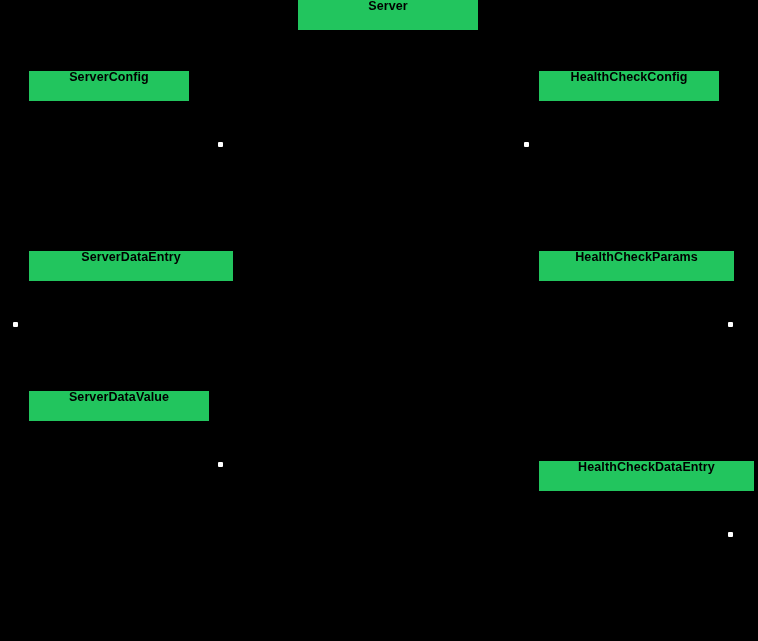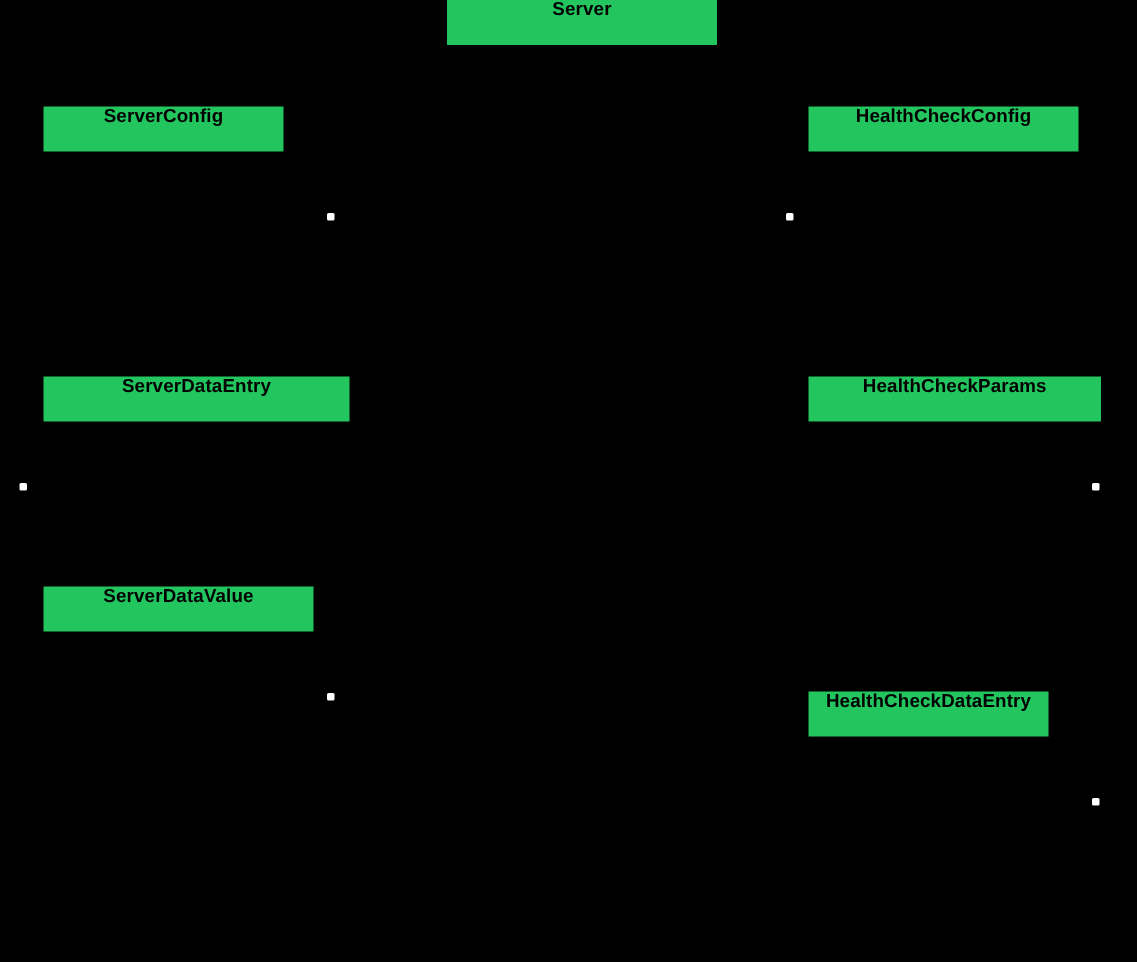--- a/index.html
+++ b/index.html
@@ -80,21 +80,21 @@
       </div>
       <div class="node" style="left: 29px; top: 251px; width: 204px; height: 30px;">
         <span class="node-label">ServerDataEntry</span>
       </div>
       <div class="node" style="left: 539px; top: 251px; width: 195px; height: 30px;">
         <span class="node-label">HealthCheckParams</span>
       </div>
       <div class="node" style="left: 29px; top: 391px; width: 180px; height: 30px;">
         <span class="node-label">ServerDataValue</span>
       </div>
-      <div class="node" style="left: 539px; top: 461px; width: 160px; height: 30px;">
+      <div class="node" style="left: 539px; top: 461px; width: 215px; height: 30px;">
         <span class="node-label">HealthCheckDataEntry</span>
       </div>
     </div>
   <div id="markers">
       <div class="marker" style="left: 218px; top: 142px; background: rgb(255, 255, 255);"></div>
       <div class="marker" style="left: 524px; top: 142px; background: rgb(255, 255, 255);"></div>
       <div class="marker" style="left: 13px; top: 322px; background: rgb(255, 255, 255);"></div>
       <div class="marker" style="left: 728px; top: 322px; background: rgb(255, 255, 255);"></div>
       <div class="marker" style="left: 218px; top: 462px; background: rgb(255, 255, 255);"></div>
       <div class="marker" style="left: 728px; top: 532px; background: rgb(255, 255, 255);"></div>

